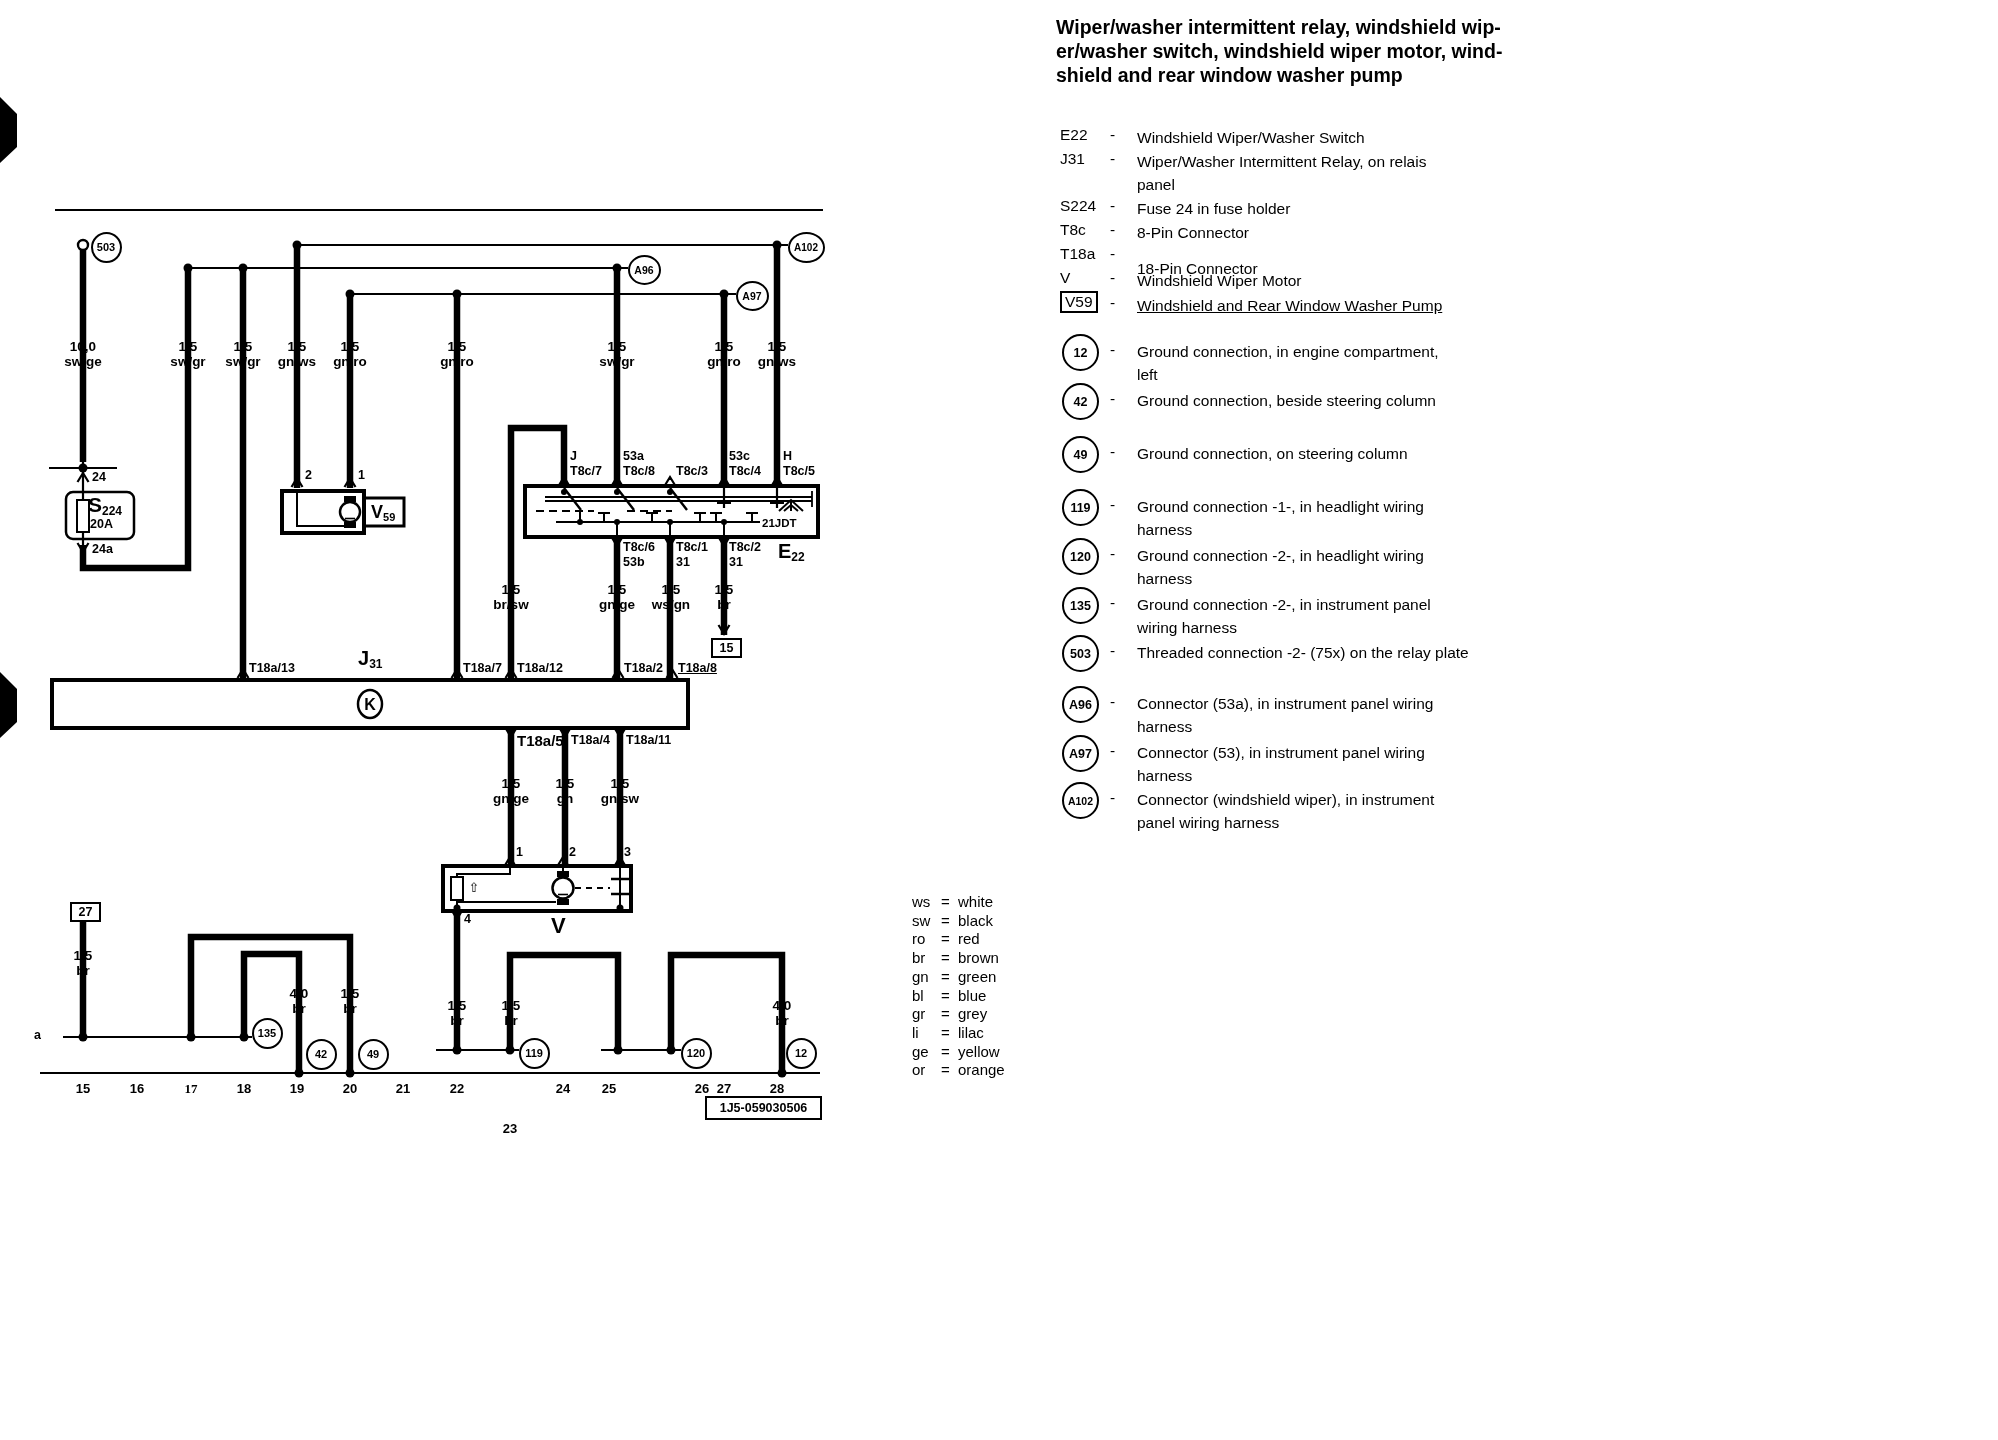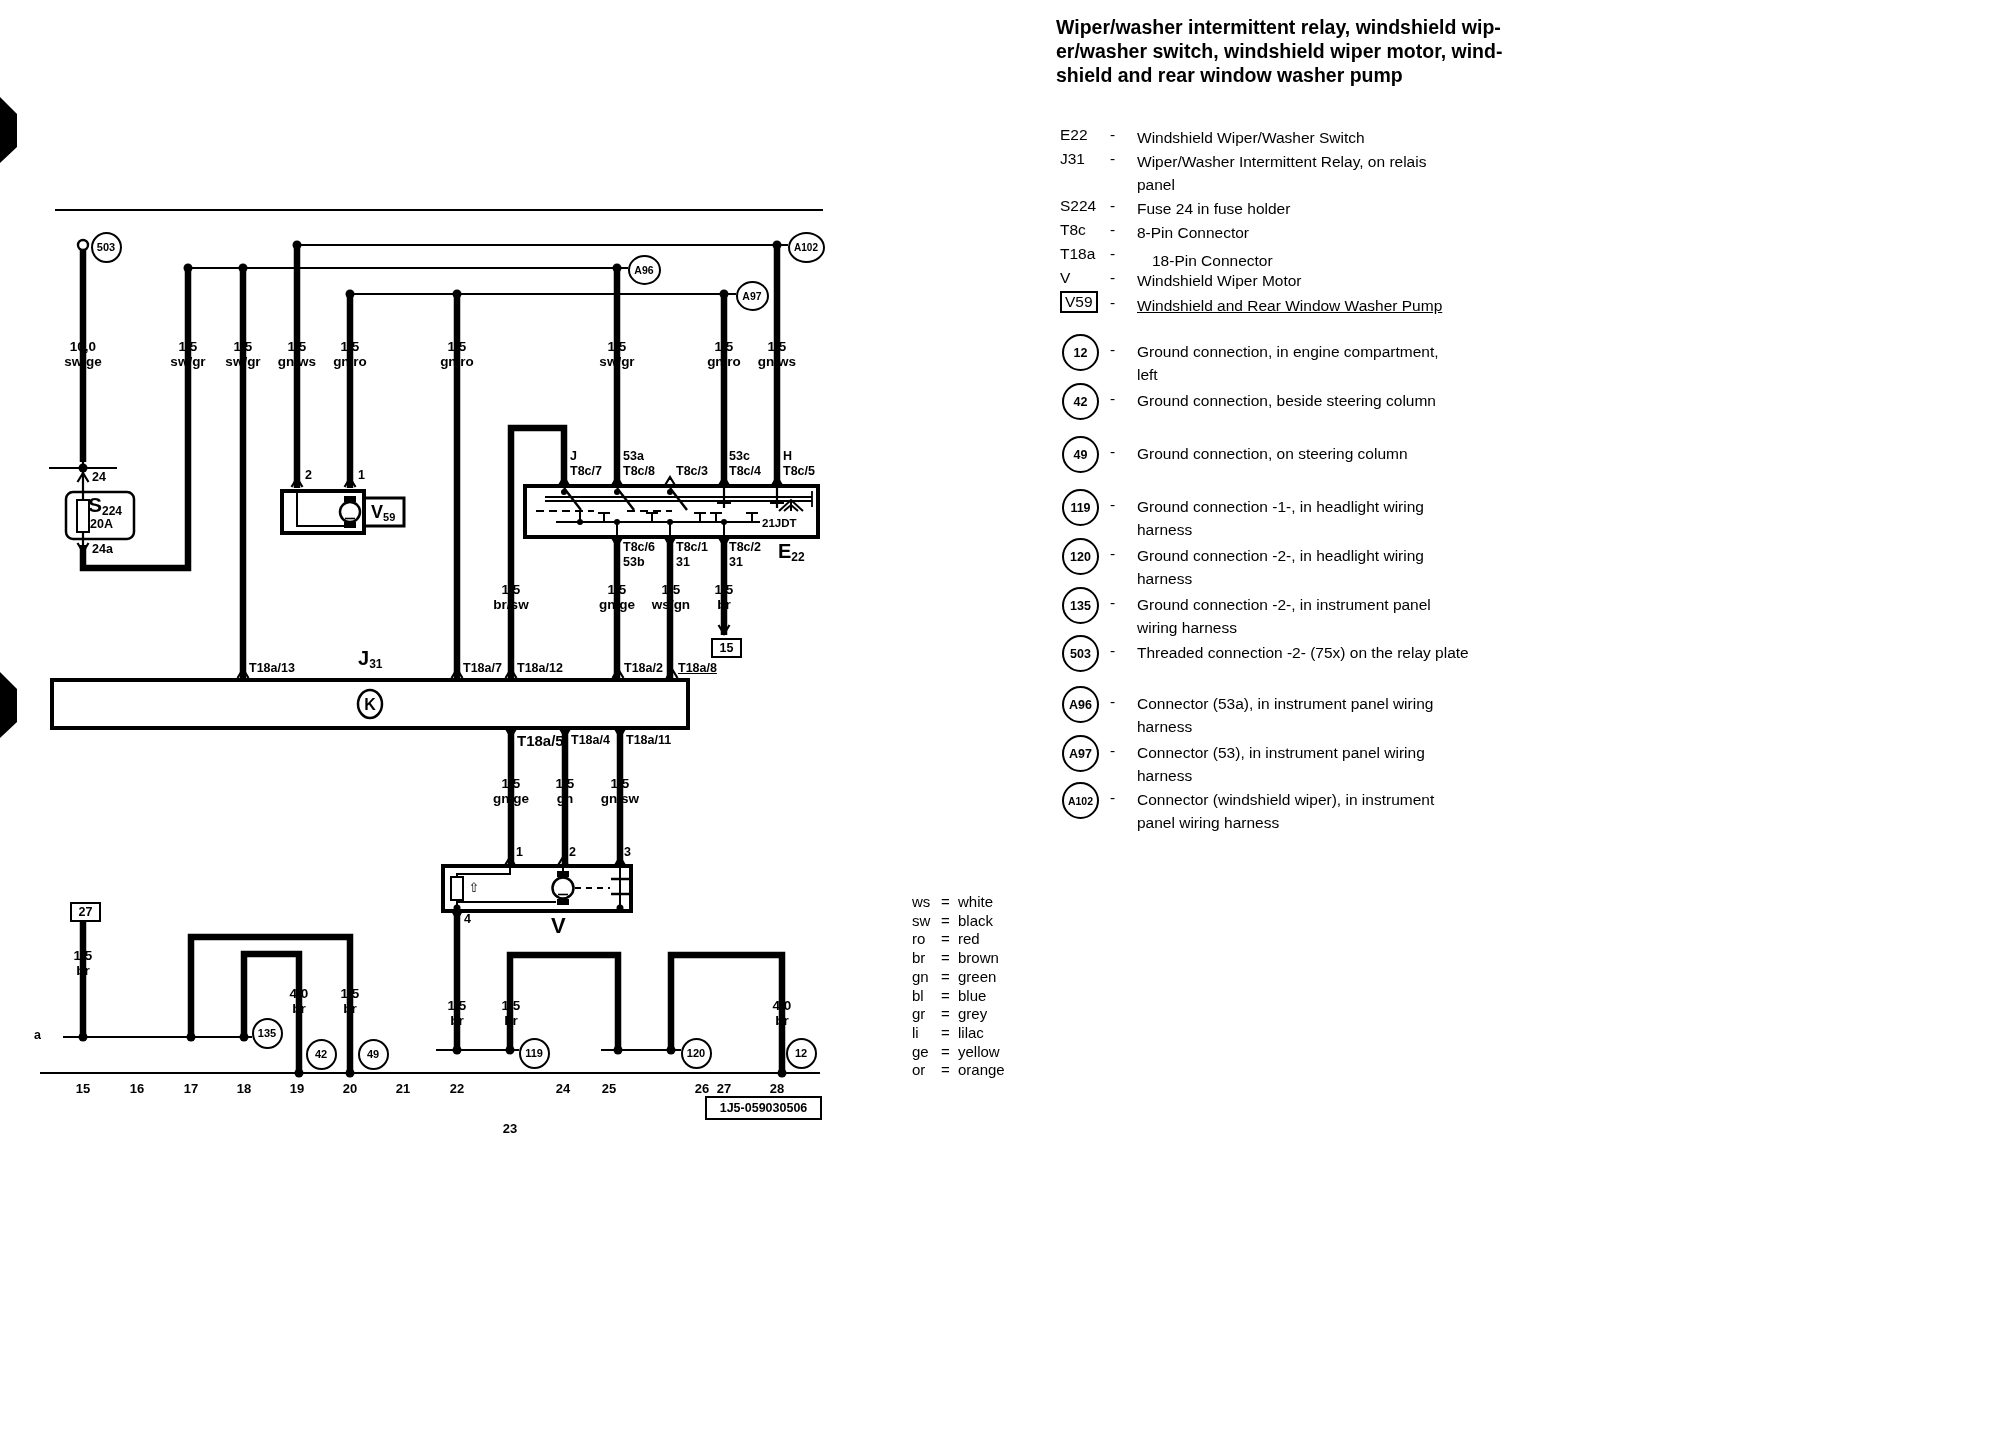--- a/index.html
+++ b/index.html
@@ -308,21 +308,21 @@
       <div class="cref" style="left: 251.5px; top: 1017.5px; width: 27px; height: 27px; font-size: 11px;">135</div>
       <div class="cref" style="left: 305.5px; top: 1038.5px; width: 27px; height: 27px; font-size: 11px;">42</div>
       <div class="cref" style="left: 357.5px; top: 1038.5px; width: 27px; height: 27px; font-size: 11px;">49</div>
       <div class="cref" style="left: 518.5px; top: 1037.5px; width: 27px; height: 27px; font-size: 11px;">119</div>
       <div class="cref" style="left: 680.5px; top: 1037.5px; width: 27px; height: 27px; font-size: 11px;">120</div>
       <div class="cref" style="left: 785.5px; top: 1037.5px; width: 27px; height: 27px; font-size: 11px;">12</div>
       <div class="bref" style="left: 70px; top: 902px; width: 27px; height: 16px;">27</div>
       <div class="bref" style="left: 711px; top: 638px; width: 27px; height: 16px;">15</div>
       <div class="track" style="left: 83px; top: 1081px;">15</div>
       <div class="track" style="left: 137px; top: 1081px;">16</div>
-      <div class="track" style="left: 191px; top: 1081px;">17</div>
+      <div class="track" style="left: 191px; top: 1081px; font-family: Liberation Serif, serif;">17</div>
       <div class="track" style="left: 244px; top: 1081px;">18</div>
       <div class="track" style="left: 297px; top: 1081px;">19</div>
       <div class="track" style="left: 350px; top: 1081px;">20</div>
       <div class="track" style="left: 403px; top: 1081px;">21</div>
       <div class="track" style="left: 457px; top: 1081px;">22</div>
       <div class="track" style="left: 510px; top: 1081px; margin-top: 40px;">23</div>
       <div class="track" style="left: 563px; top: 1081px;">24</div>
       <div class="track" style="left: 609px; top: 1081px;">25</div>
       <div class="track" style="left: 702px; top: 1081px;">26</div>
       <div class="track" style="left: 724px; top: 1081px;">27</div>
@@ -345,21 +345,21 @@
       <div class="leg-text" style="left: 1137px; top: 197px;">
         <div>Fuse 24 in fuse holder</div>
       </div>
       <div class="leg-code" style="left: 1060px; top: 221px;">T8c</div>
       <div class="leg-dash" style="left: 1110px; top: 221px;">-</div>
       <div class="leg-text" style="left: 1137px; top: 221px;">
         <div>8-Pin Connector</div>
       </div>
       <div class="leg-code" style="left: 1060px; top: 245px;">T18a</div>
       <div class="leg-dash" style="left: 1110px; top: 245px;">-</div>
-      <div class="leg-text" style="left: 1137px; top: 249px; margin-left: 15px;">
+      <div class="leg-text" style="left: 1137px; top: 257px;">
         <div>18-Pin Connector</div>
       </div>
       <div class="leg-code" style="left: 1060px; top: 269px;">V</div>
       <div class="leg-dash" style="left: 1110px; top: 269px;">-</div>
       <div class="leg-text" style="left: 1137px; top: 269px;">
         <div>Windshield Wiper Motor</div>
       </div>
       <div class="leg-code leg-boxed" style="left: 1060px; top: 291px;">V59</div>
       <div class="leg-dash" style="left: 1110px; top: 294px;">-</div>
       <div class="leg-text" style="left: 1137px; top: 294px; text-decoration: underline;">

